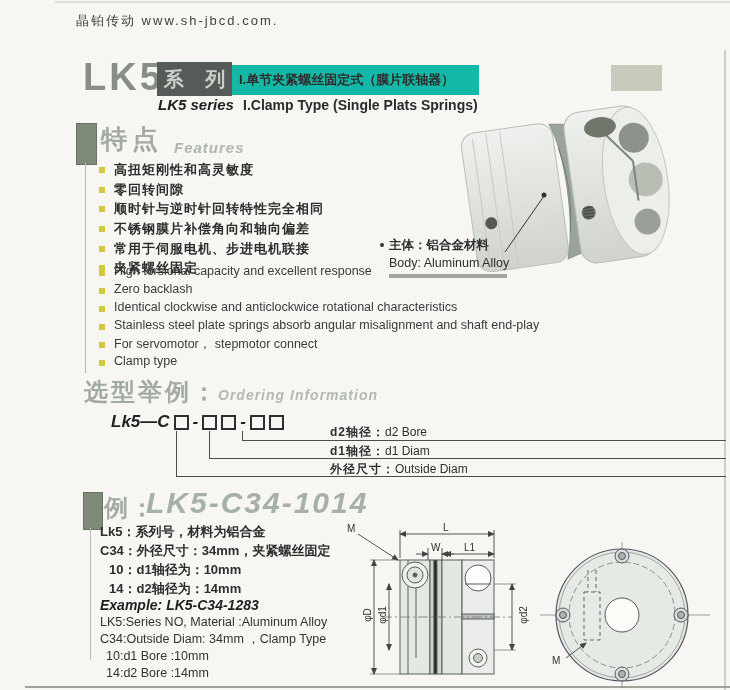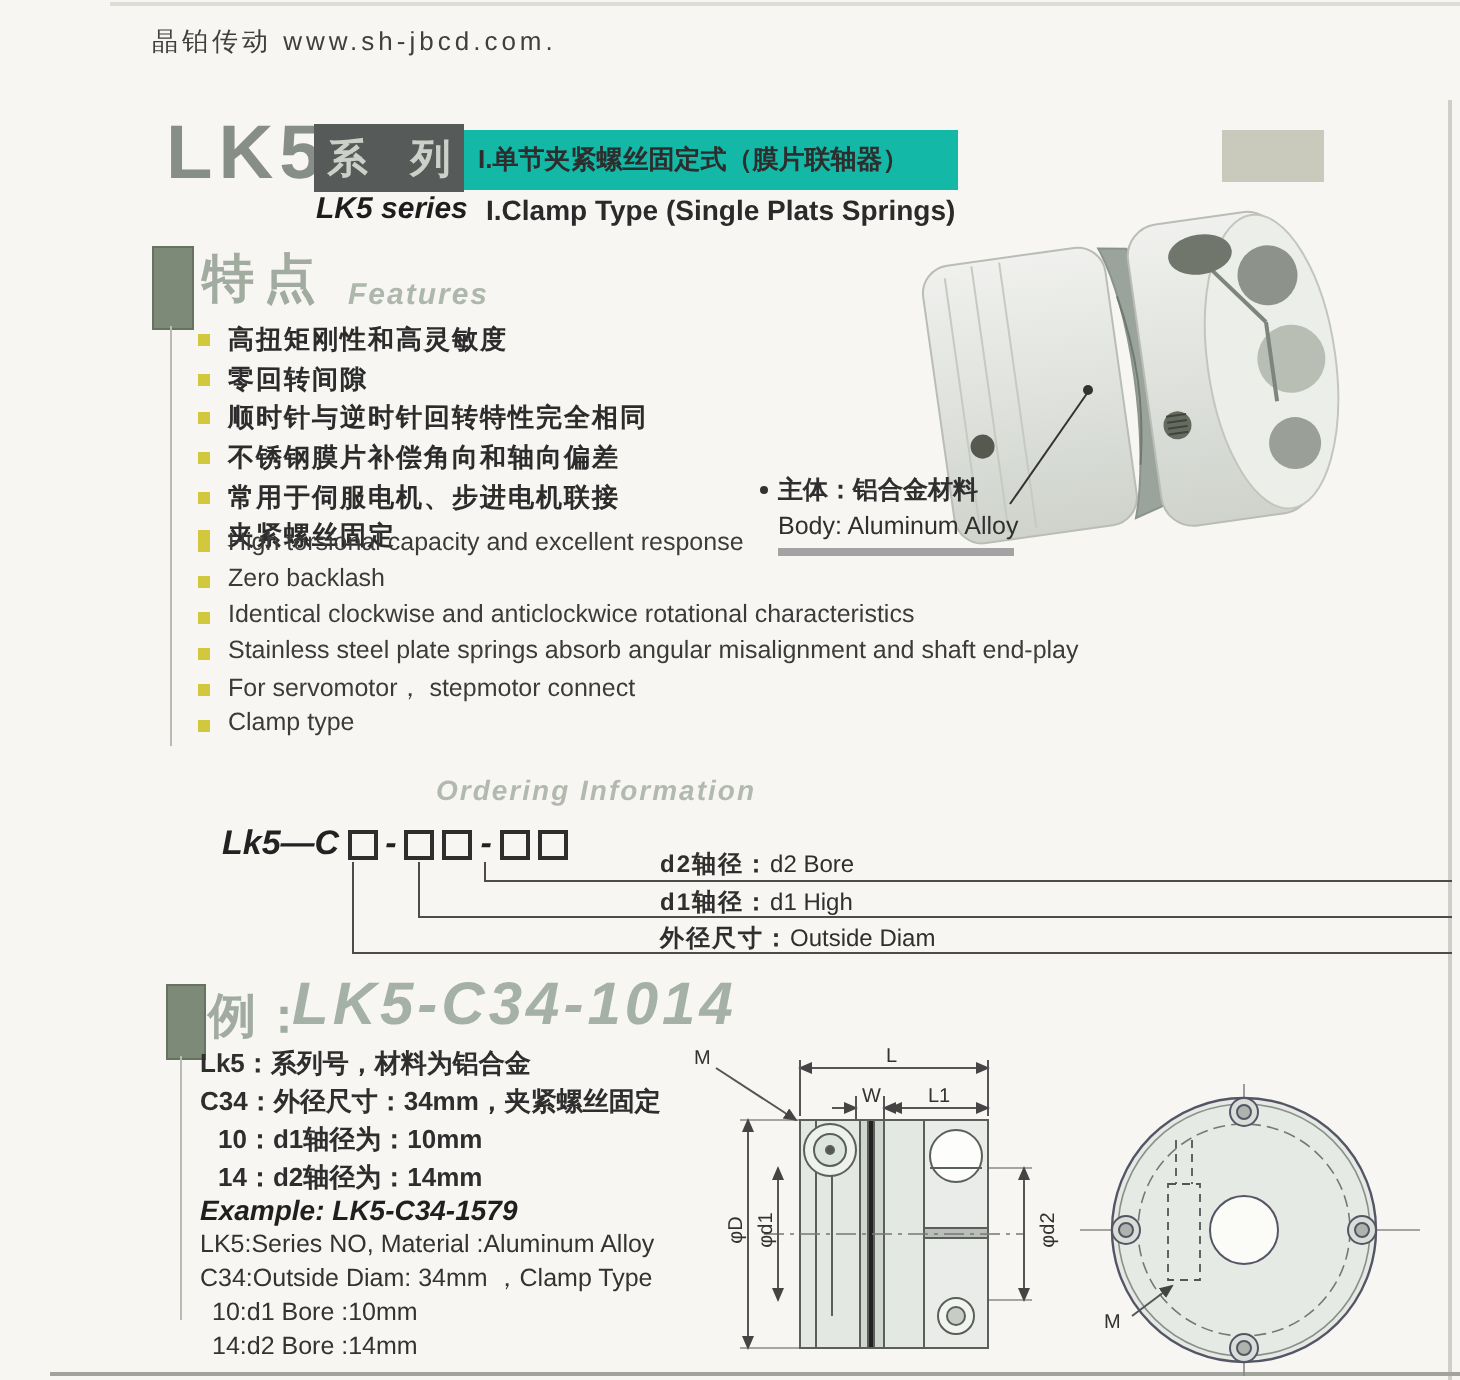--- a/index.html
+++ b/index.html
@@ -148,20 +148,21 @@
     <li>Identical clockwise and anticlockwice rotational characteristics</li>
     <li>Stainless steel plate springs absorb angular misalignment and shaft end-play</li>
     <li>For servomotor，  stepmotor connect</li>
     <li>Clamp type</li>
   </ul>
 
   <div class="abs body-dot"></div>
   <div class="abs body-cn">主体：铝合金材料</div>
   <div class="abs body-en">Body:  Aluminum  Alloy</div>
 
+  <div class="abs h-cn order-cn">选型举例：</div>
   <div class="abs h-en order-en">Ordering Information</div>
 
   <div class="abs code-row">
     <span>Lk5—C</span>
     <span class="code-box"></span>
     <span>-</span>
     <span class="code-box"></span>
     <span class="code-box"></span>
     <span>-</span>
     <span class="code-box"></span>
@@ -172,38 +173,38 @@
   <div class="abs lead" style="left:209px;top:431px;width:1px;height:27px;"></div>
   <div class="abs lead" style="left:242px;top:431px;width:1px;height:9px;"></div>
   <div class="abs lead" style="left:242px;top:440px;width:484px;height:1px;"></div>
   <div class="abs lead" style="left:209px;top:458px;width:517px;height:1px;"></div>
   <div class="abs lead" style="left:176px;top:476px;width:550px;height:1px;"></div>
 
   <div class="abs ol-label" style="left:330px;top:424px;">
     <span class="cn">d2轴径：</span><span>d2  Bore</span>
   </div>
   <div class="abs ol-label" style="left:330px;top:443px;">
-    <span class="cn">d1轴径：</span><span>d1  High</span>
+    <span class="cn">d1轴径：</span><span>d1  Diam</span>
   </div>
   <div class="abs ol-label" style="left:330px;top:461px;">
     <span class="cn">外径尺寸：</span><span>Outside Diam</span>
   </div>
 
   <div class="abs sq ex-sq"></div>
   <div class="abs vline ex-line"></div>
   <div class="abs h-cn ex-cn">例：</div>
   <div class="abs ex-code">LK5-C34-1014</div>
 
   <div class="abs ex-block">
     <div>Lk5：系列号，材料为铝合金</div>
     <div>C34：外径尺寸：34mm，夹紧螺丝固定</div>
     <div class="ind">10：d1轴径为：10mm</div>
     <div class="ind">14：d2轴径为：14mm</div>
   </div>
-  <div class="abs ex-label">Example: LK5-C34-1579</div>
+  <div class="abs ex-label">Example: LK5-C34-1283</div>
   <div class="abs ex-block ex-block-en">
     <div>LK5:Series NO, Material :Aluminum Alloy</div>
     <div>C34:Outside Diam: 34mm ，Clamp Type</div>
     <div class="ind">10:d1 Bore :10mm</div>
     <div class="ind">14:d2 Bore :14mm</div>
   </div>
 
   <svg class="abs" style="left:342px;top:518px;" width="200" height="170" viewBox="0 0 200 170">
     <defs>
       <marker id="arr" markerWidth="8" markerHeight="8" refX="6" refY="3" orient="auto">

